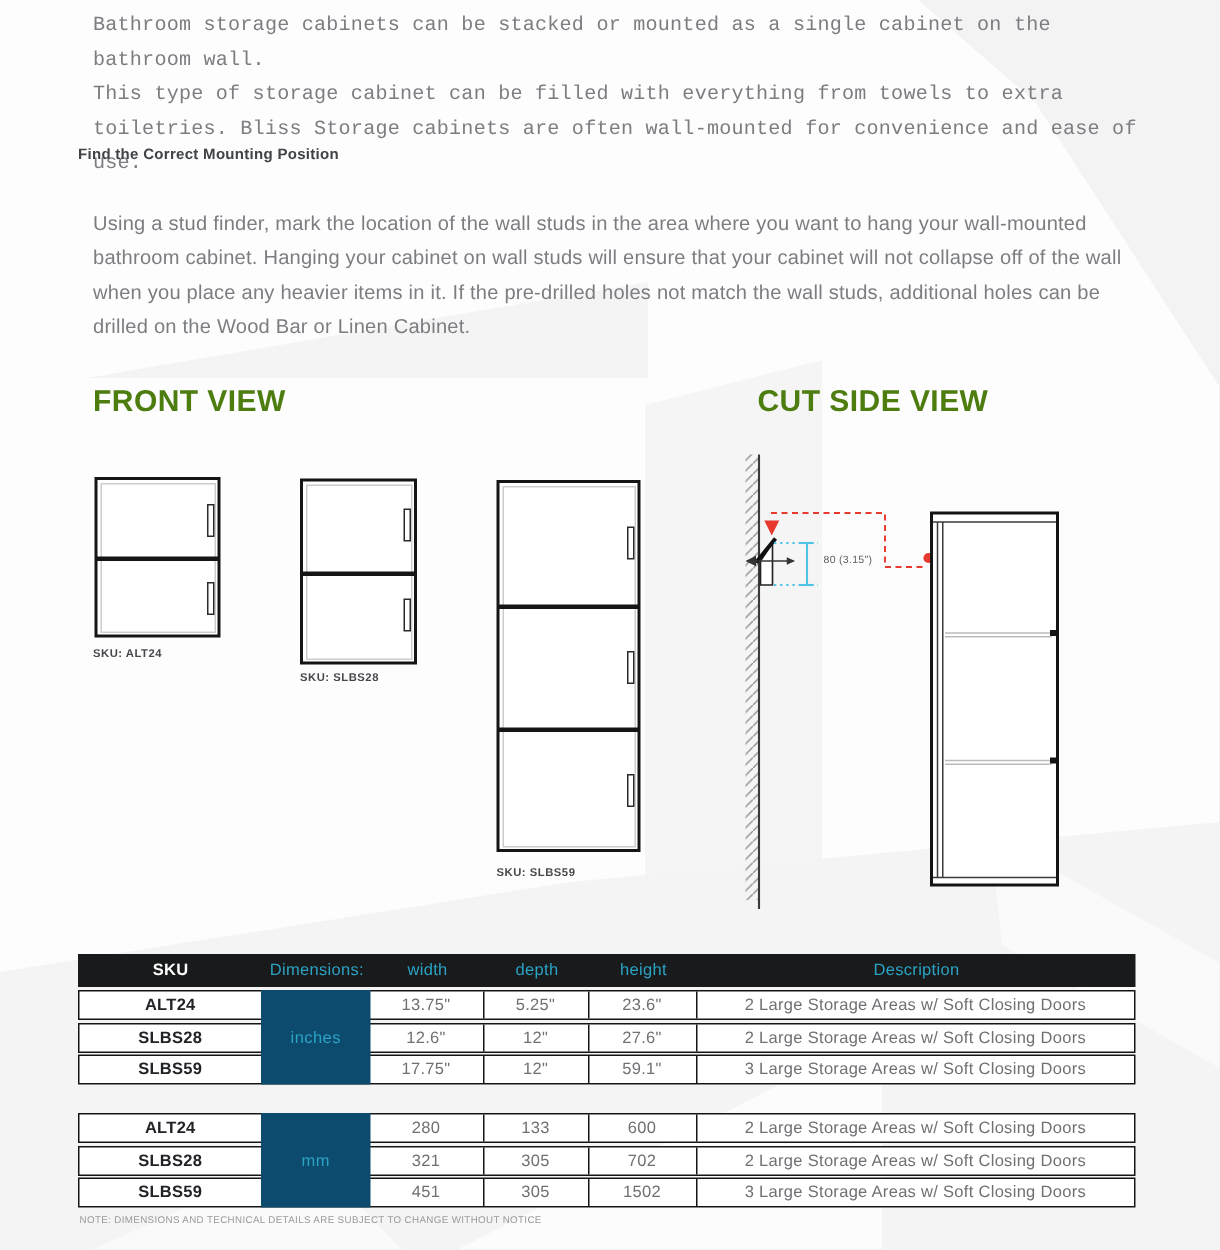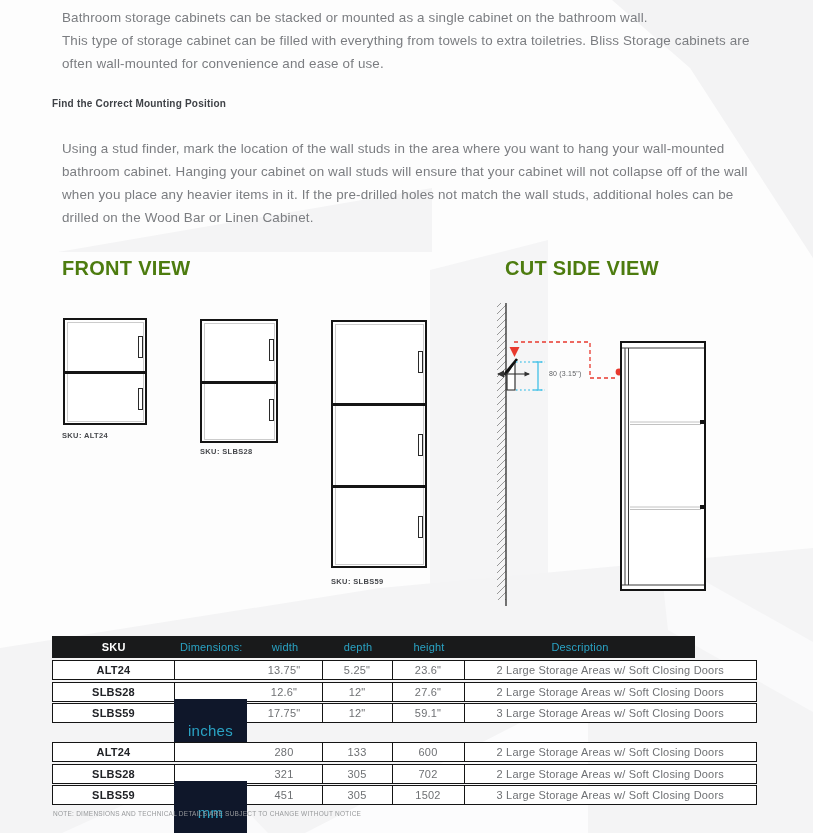--- a/index.html
+++ b/index.html
@@ -6,57 +6,57 @@
   html,body { background:#e9e9e9; }
   .page {
     position:relative; width:813px; height:833px; background:#fdfdfd;
     overflow:hidden; font-family:"Liberation Sans", sans-serif;
   }
   .bg { position:absolute; left:0; top:0; z-index:0; }
   .layer { position:absolute; z-index:1; }
 
   
   .body-text { font-size:13.4px; line-height:23px; color:#7b7d81; letter-spacing:0.15px; }
-  .intro { left:62px; top:6px; width:700px; }
+  .intro { left:62px; top:6px; width:700px;font-family:Liberation Mono, monospace; }
   .sub-heading { left:52px; top:98px; font-size:10px; font-weight:bold; color:#3f4247; letter-spacing:0.2px; }
   .para2 { left:62px; top:137px; width:700px; }
   .view-heading { font-size:20px; font-weight:800; color:#4d7c0f; letter-spacing:0.3px; }
 
   
   .cab { position:absolute; z-index:1; background:#ffffff; border:2px solid #151515; }
   .cab .inner { position:absolute; inset:1.5px; border:1px solid #cccccc; }
   .cab .divider { position:absolute; left:-1px; right:-1px; height:3px; background:#151515; }
   .cab .handle { position:absolute; right:2.5px; width:5px; height:22px; border:1px solid #2a2a2a; background:#fff; }
   .sku-label { position:absolute; z-index:1; font-size:7.5px; font-weight:bold; color:#46484c; letter-spacing:0.35px; }
 
   
   .dim-label { position:absolute; z-index:2; font-size:7px; color:#5d5f63; letter-spacing:0.2px; white-space:nowrap; }
 
   
-  .thead { left:52px; top:636px; width:643px; height:22px; background:#191a1b; display:flex; align-items:center; }
+  .thead { left:52px; top:636px; width:705px; height:22px; background:#191a1b; display:flex; align-items:center; }
   .hc { font-size:11px; text-align:center; letter-spacing:0.2px; }
   .hc.c-sku { width:123.5px; color:#ffffff; font-weight:bold; }
   .hc.c-dims, .hc.c-w, .hc.c-d, .hc.c-h, .hc.c-desc { color:#2aa3c4; }
   .hc.c-dims { width:71.5px; } .hc.c-w { width:76px; } .hc.c-d { width:70px; }
   .hc.c-h { width:72px; } .hc.c-desc { flex:1; }
 
   .tbody { position:absolute; z-index:1; left:52px; width:705px; }
   .trow { height:20px; border:1.5px solid #151515; margin-bottom:1.5px; display:flex; background:#fff; }
   .trow:last-child { margin-bottom:0; }
   .tc { display:flex; align-items:center; justify-content:center; font-size:11px; color:#6e7073; letter-spacing:0.2px; }
   .tc.sku  { width:122px; font-weight:bold; color:#212327; border-right:1.5px solid #151515; }
   .tc.dims { width:71.5px; }
   .tc.w { width:76px; border-right:1.5px solid #151515; }
   .tc.d { width:70px; border-right:1.5px solid #151515; }
   .tc.h { width:72px; border-right:1.5px solid #151515; }
   .tc.desc { flex:1; }
   .unit-overlay {
-    position:absolute; left:122px; top:0; width:73px; height:63px; background:#0f172a;
+    position:absolute; left:122px; top:0; width:73px; height:63px; background:#0c4a6e;
     display:flex; align-items:center; justify-content:center;
-    color:#2aa3c4; font-size:15px; letter-spacing:0.3px; z-index:2;margin-top:39px;
+    color:#2aa3c4; font-size:11px; letter-spacing:0.3px; z-index:2;
   }
   .footnote { left:53px; top:810px; font-size:6.5px; color:#97999b; letter-spacing:0.25px; }
 </style>
 </head>
 <body>
 
 <div class="page">
 
   <svg class="bg" width="813" height="833" viewBox="0 0 813 833">
     <polygon points="612,0 813,0 813,258 690,68" fill="#f3f3f4"></polygon>

